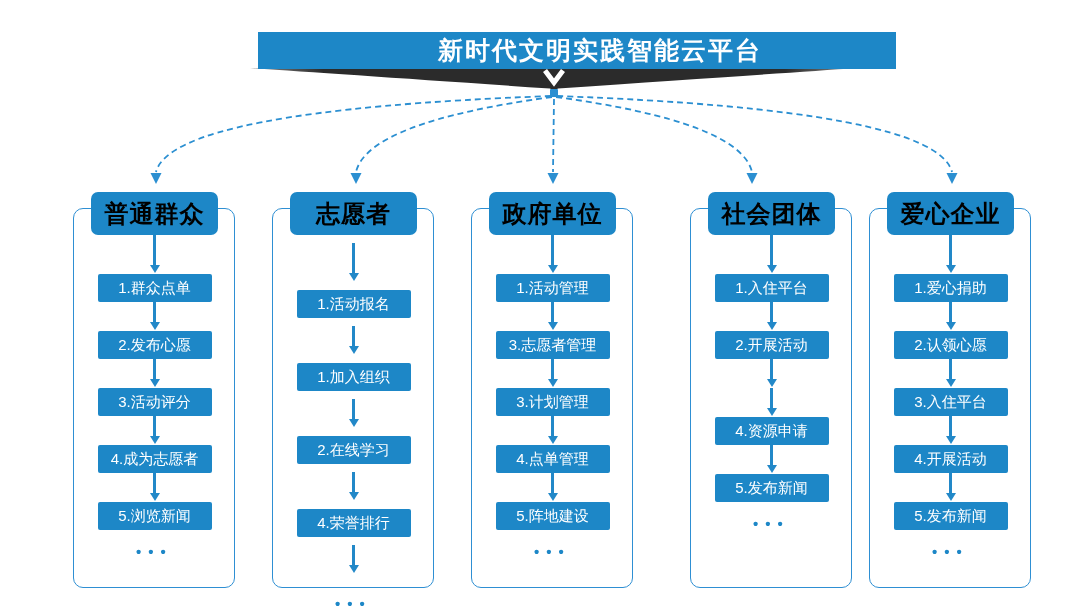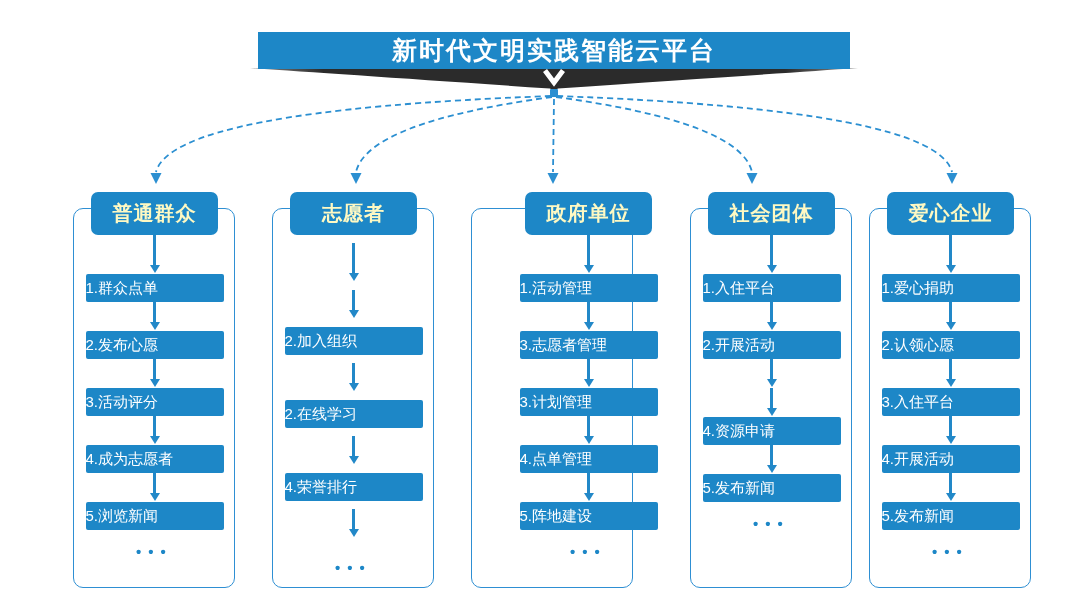--- a/index.html
+++ b/index.html
@@ -4,39 +4,39 @@
 <style>
   html,body{margin:0;padding:0;background:#fff;}
   .stage{
     position:relative;width:1080px;height:611px;background:#ffffff;overflow:hidden;
     font-family:"Liberation Sans","DejaVu Sans",sans-serif;
   }
   
   .banner{
     position:absolute;left:258px;top:32px;width:592px;height:37px;
     background:#1d87c7;color:#fff;display:flex;align-items:center;justify-content:center;
-    font-size:25px;font-weight:bold;letter-spacing:2px;z-index:3;
+    font-size:25px;font-weight:bold;letter-spacing:2px;z-index:3;padding-left:46px;
   }
   
   .connectors{position:absolute;left:0;top:0;z-index:1;}
   
   .column{position:absolute;top:192px;width:163px;display:flex;flex-direction:column;align-items:center;z-index:2;}
-  .col-1{left:73px;} .col-2{left:272px;gap:8px;} .col-3{left:471px;padding-left:36px;} .col-4{left:690px;} .col-5{left:869px;}
+  .col-1{left:73px;} .col-2{left:272px;gap:8px;} .col-3{left:471px;} .col-4{left:690px;} .col-5{left:869px;}
   .panel{
     position:absolute;left:0;top:16px;width:160px;height:378px;
     border:1.5px solid #2e8fd3;border-radius:10px;background:transparent;
   }
   .col-header{
     position:relative;width:127px;height:43px;border-radius:7px;background:#1d87c7;
-    color:#fef9c3;font-size:20px;font-weight:bold;display:flex;align-items:center;justify-content:center;
+    color:#000000;font-size:24px;font-weight:bold;display:flex;align-items:center;justify-content:center;
     letter-spacing:1px;z-index:2;
   }
   .item{
-    position:relative;width:138px;height:28px;border-radius:2px;background:#1d87c7;
-    color:#fff;font-size:15px;display:flex;align-items:center;justify-content:flex-start;z-index:2;
+    position:relative;width:114px;height:28px;border-radius:2px;background:#1d87c7;
+    color:#fff;font-size:15px;display:flex;align-items:center;justify-content:center;z-index:2;
   }
   .flow-arrow{position:relative;width:2.5px;background:#2288c8;z-index:2;}
   .flow-arrow.long{height:30px;margin:0 0 9px 0;}
   .flow-arrow.short{height:20px;margin:0 0 9px 0;}
   .flow-arrow::after{
     content:'';position:absolute;left:50%;bottom:-8px;transform:translateX(-50%);
     border:5.5px solid transparent;border-top:8px solid #2288c8;border-bottom:0;
   }
   .more{
     position:relative;margin-top:15px;color:#1d87c7;font-size:15px;font-weight:bold;
@@ -108,23 +108,26 @@
       </div>
     <div class="more">•••</div>
   </div>
 
   <div class="column col-2">
     <div class="panel"></div>
     <div class="col-header">
       <span>志愿者</span>
     </div>
     <div class="flow-arrow long"></div>
-    <div class="flow-arrow short"></div>
-    <div class="item">
-        <span>2.加入组织</span>
+    <div class="item">
+        <span>1.活动报名</span>
+      </div>
+    <div class="flow-arrow short"></div>
+    <div class="item">
+        <span>1.加入组织</span>
       </div>
     <div class="flow-arrow short"></div>
     <div class="item">
         <span>2.在线学习</span>
       </div>
     <div class="flow-arrow short"></div>
     <div class="item">
         <span>4.荣誉排行</span>
       </div>
     <div class="flow-arrow short"></div>

